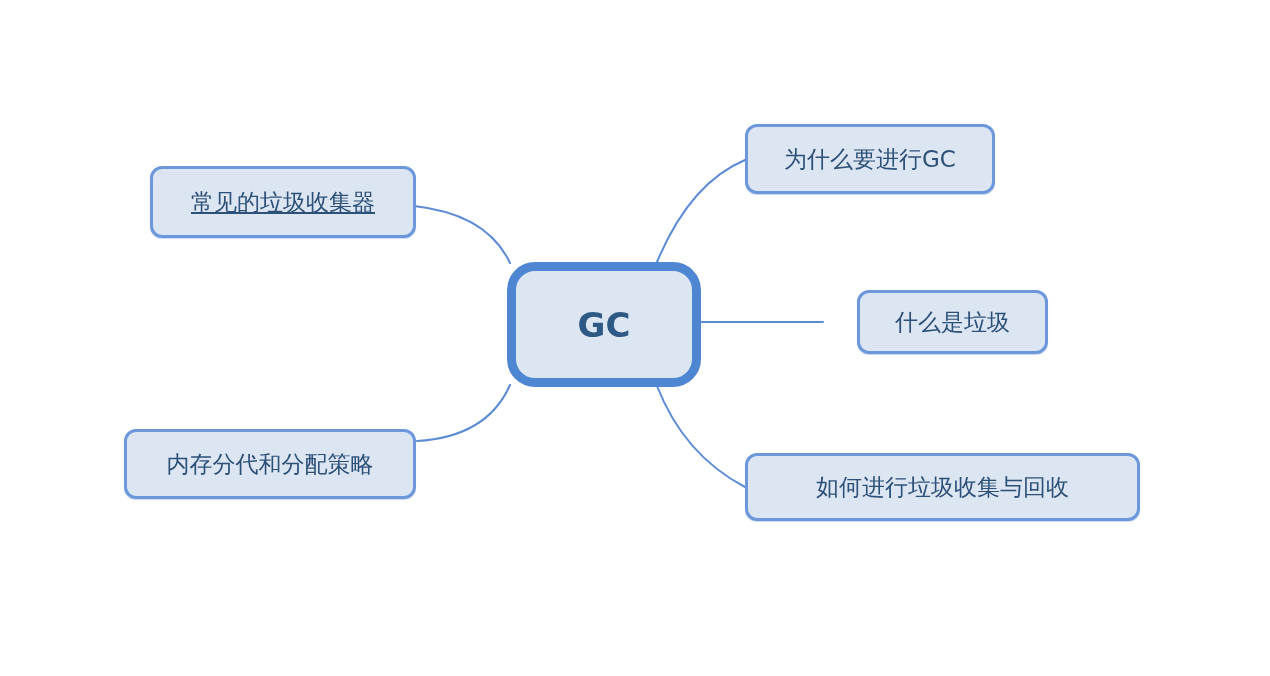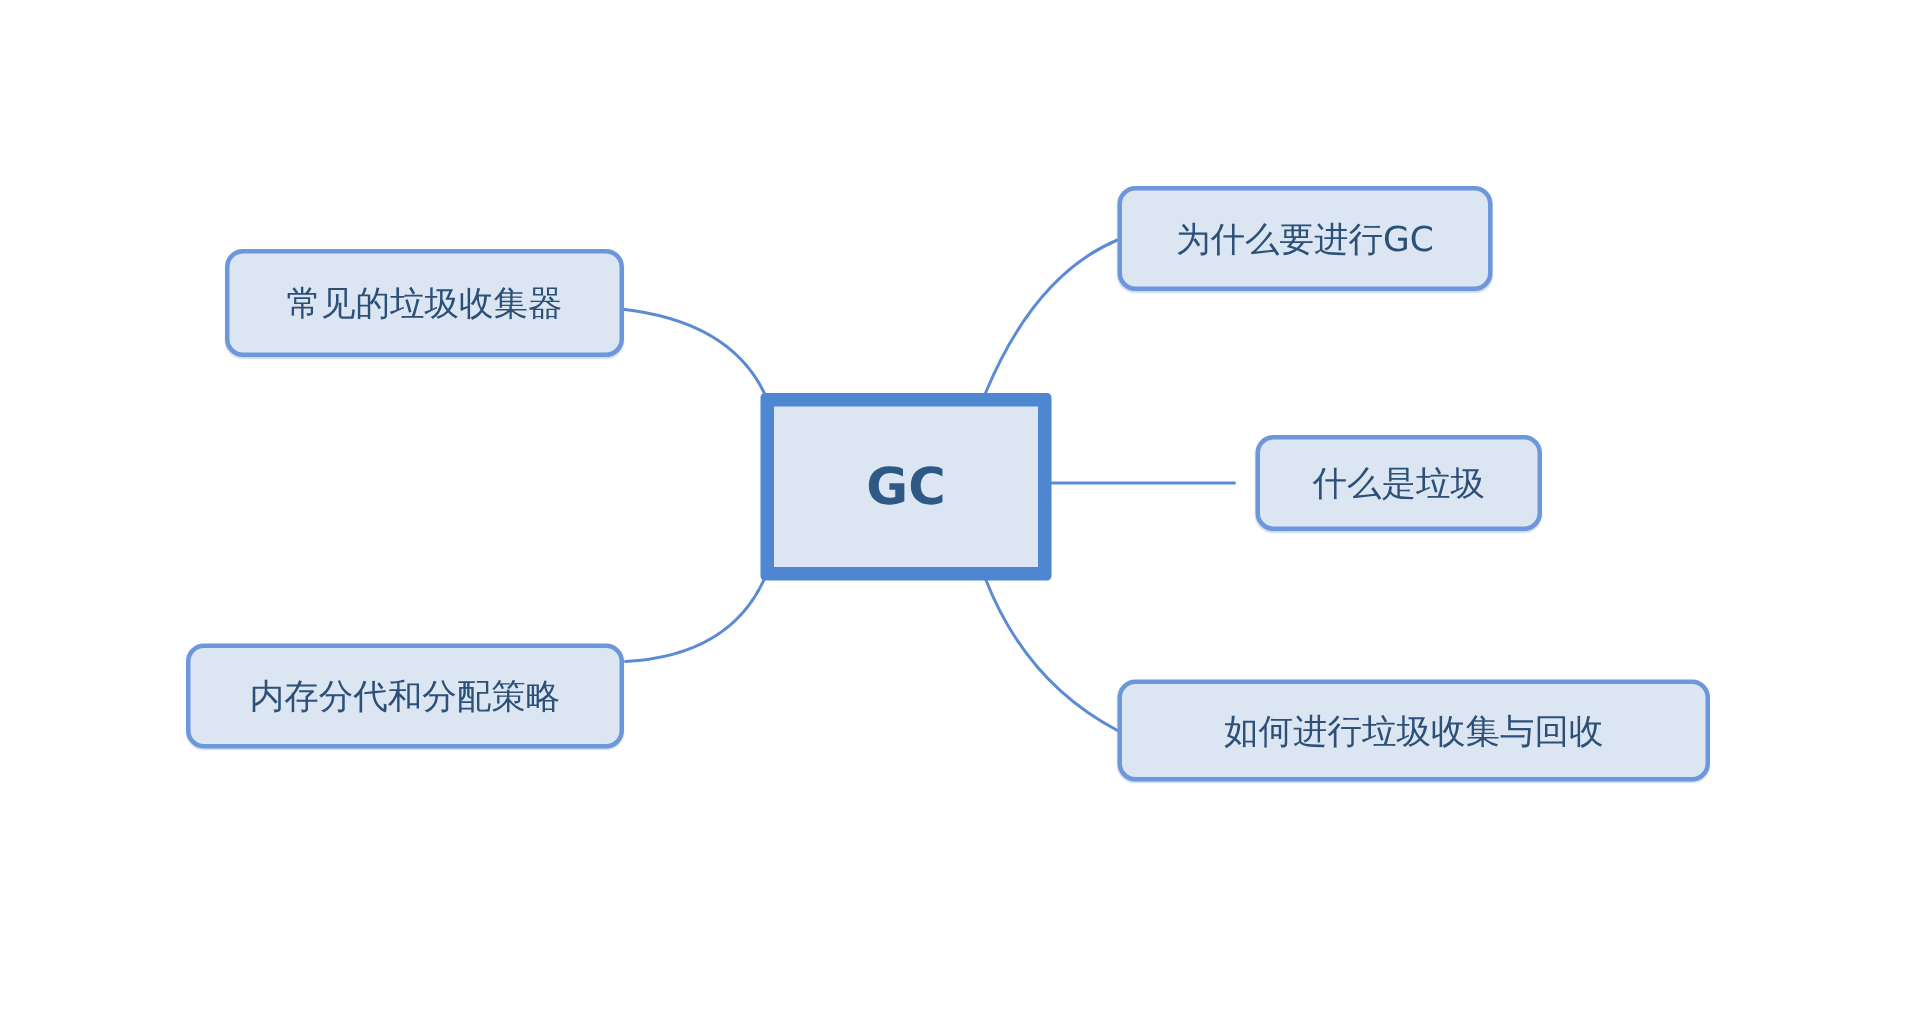--- a/index.html
+++ b/index.html
@@ -47,30 +47,30 @@
     cursor: default;
   }
   .node.branch {
     border: 3px solid var(--branch-border);
     border-radius: 12px;
     font-size: 23px;
     box-shadow: 0 1px 1px rgba(110, 150, 210, 0.35);
   }
   .node.root {
     border: 9px solid var(--root-border);
-    border-radius: 3px;
+    border-radius: 28px;
     font-size: 34px;
     font-weight: bold;
     color: var(--root-text);
   }
   
   .pos-root            { left: 507px; top: 262px; width: 194px; height: 125px; }
-  .pos-common          { left: 150px; top: 166px; width: 266px; height: 72px; }
+  .pos-common          { left: 150px; top: 166px; width: 266px; height: 72px; text-decoration: underline; }
   .pos-why             { left: 745px; top: 124px; width: 250px; height: 70px; }
-  .pos-what            { left: 837px; top: 290px; width: 191px; height: 64px; }
+  .pos-what            { left: 857px; top: 290px; width: 191px; height: 64px; }
   .pos-memory          { left: 124px; top: 407px; width: 292px; height: 70px; margin-top: 22px; }
   .pos-how             { left: 745px; top: 453px; width: 395px; height: 68px; }
 </style>
 </head>
 <body>
 
 <div class="canvas">
 
   <svg class="connectors" viewBox="0 0 1270 676" xmlns="http://www.w3.org/2000/svg" aria-hidden="true">
     <path d="M 414 206 Q 487 214 510 263"></path>

